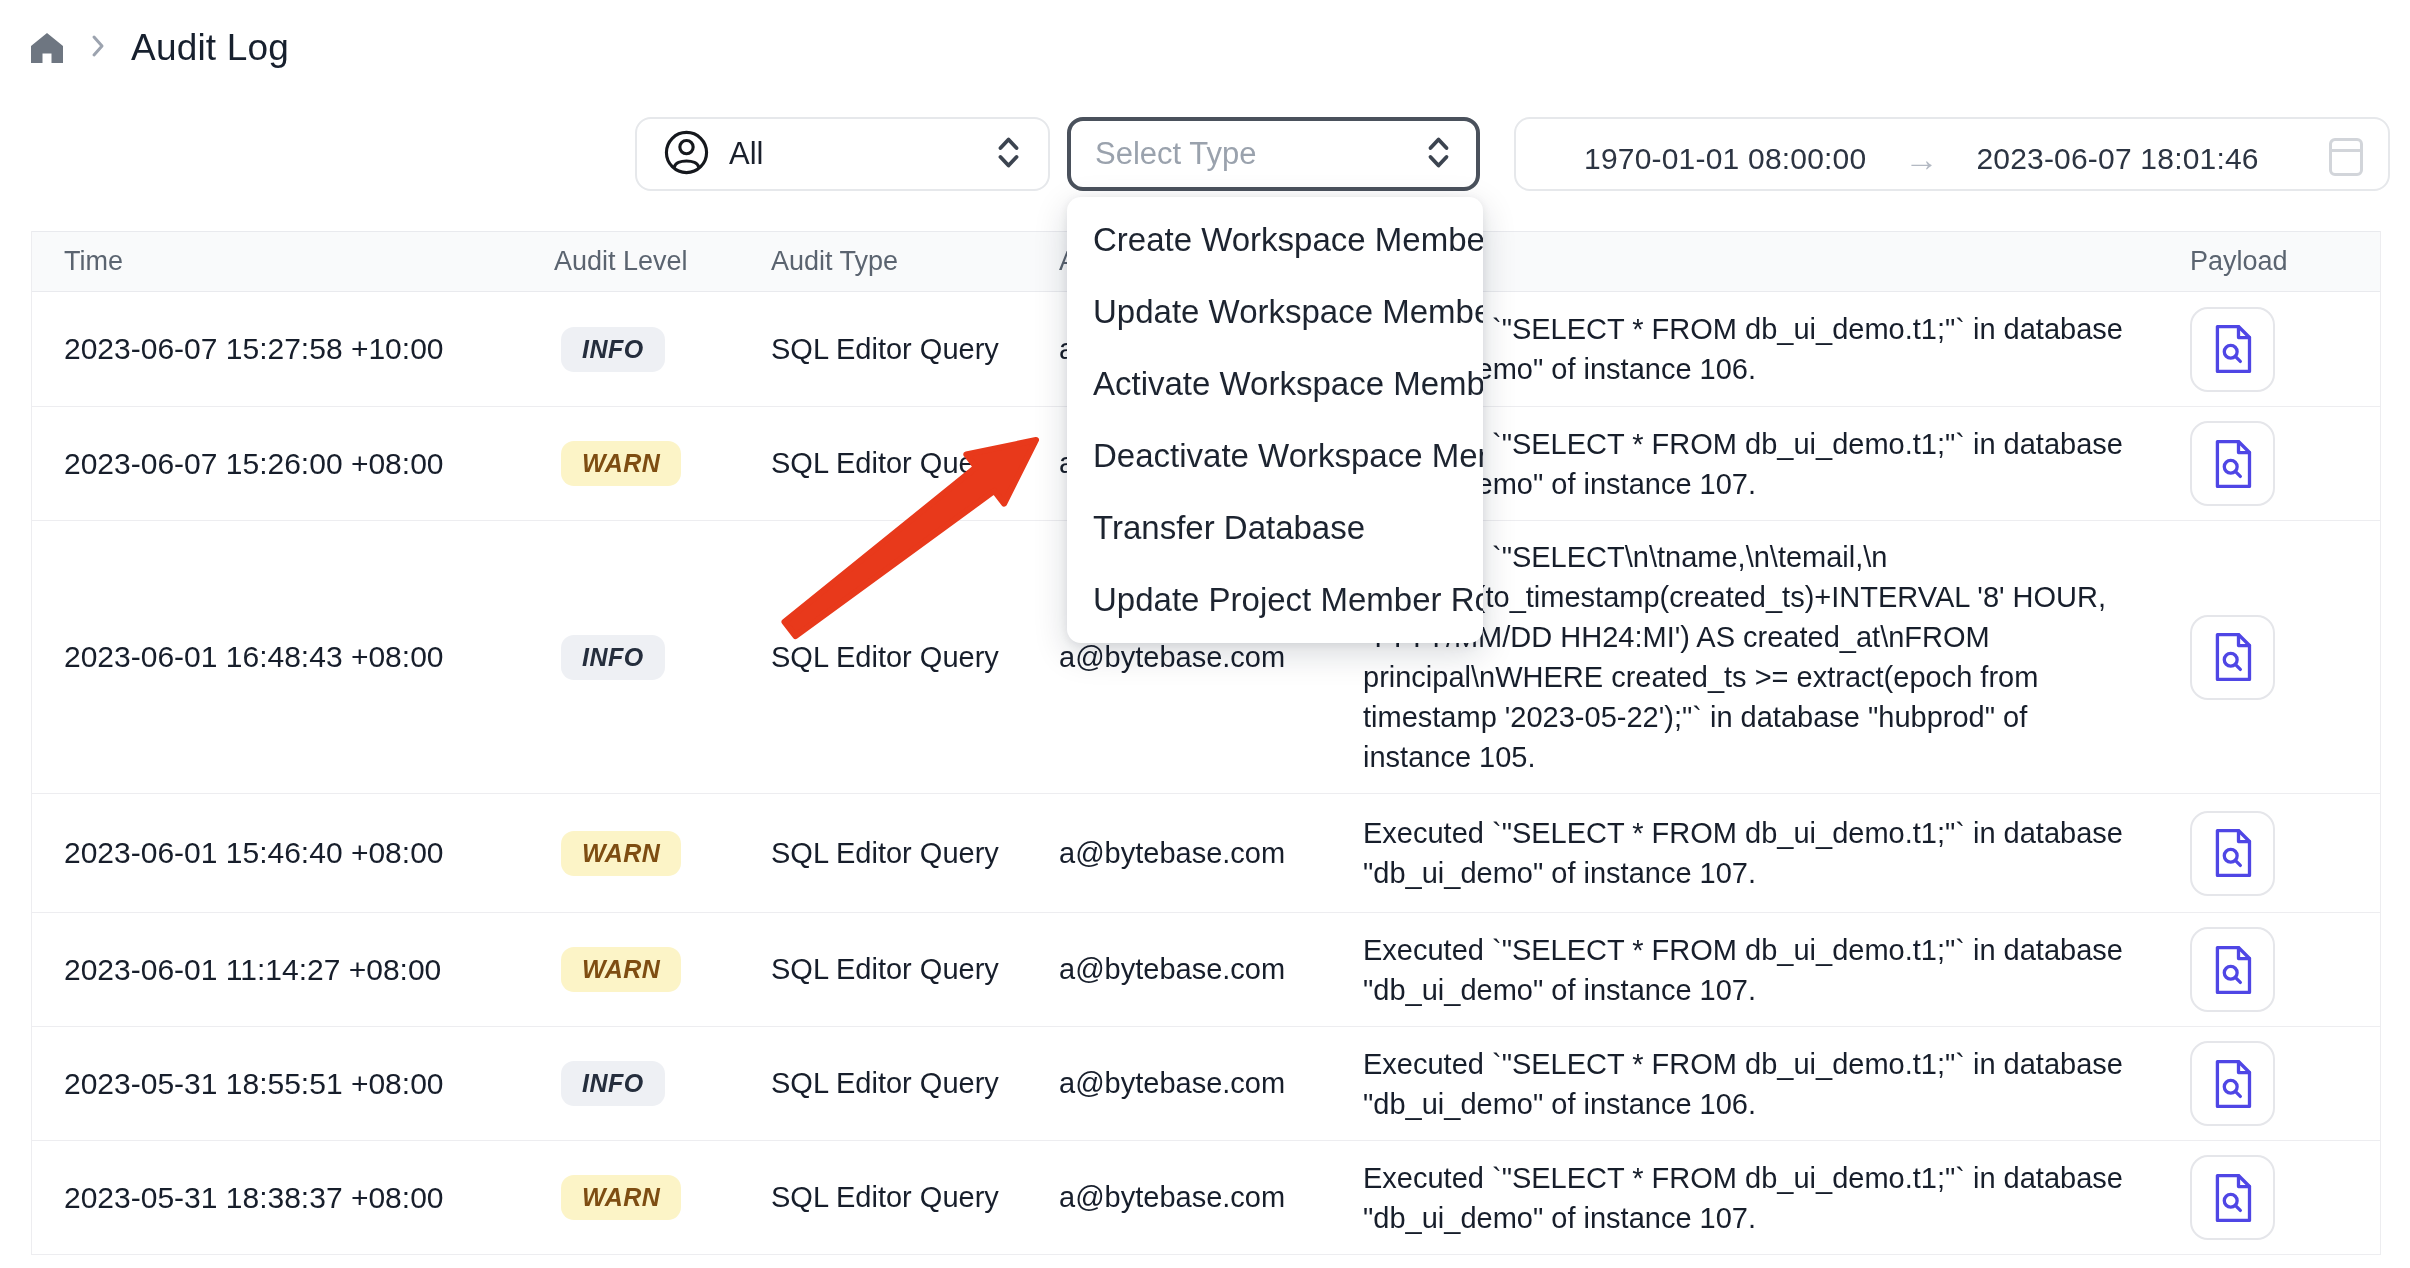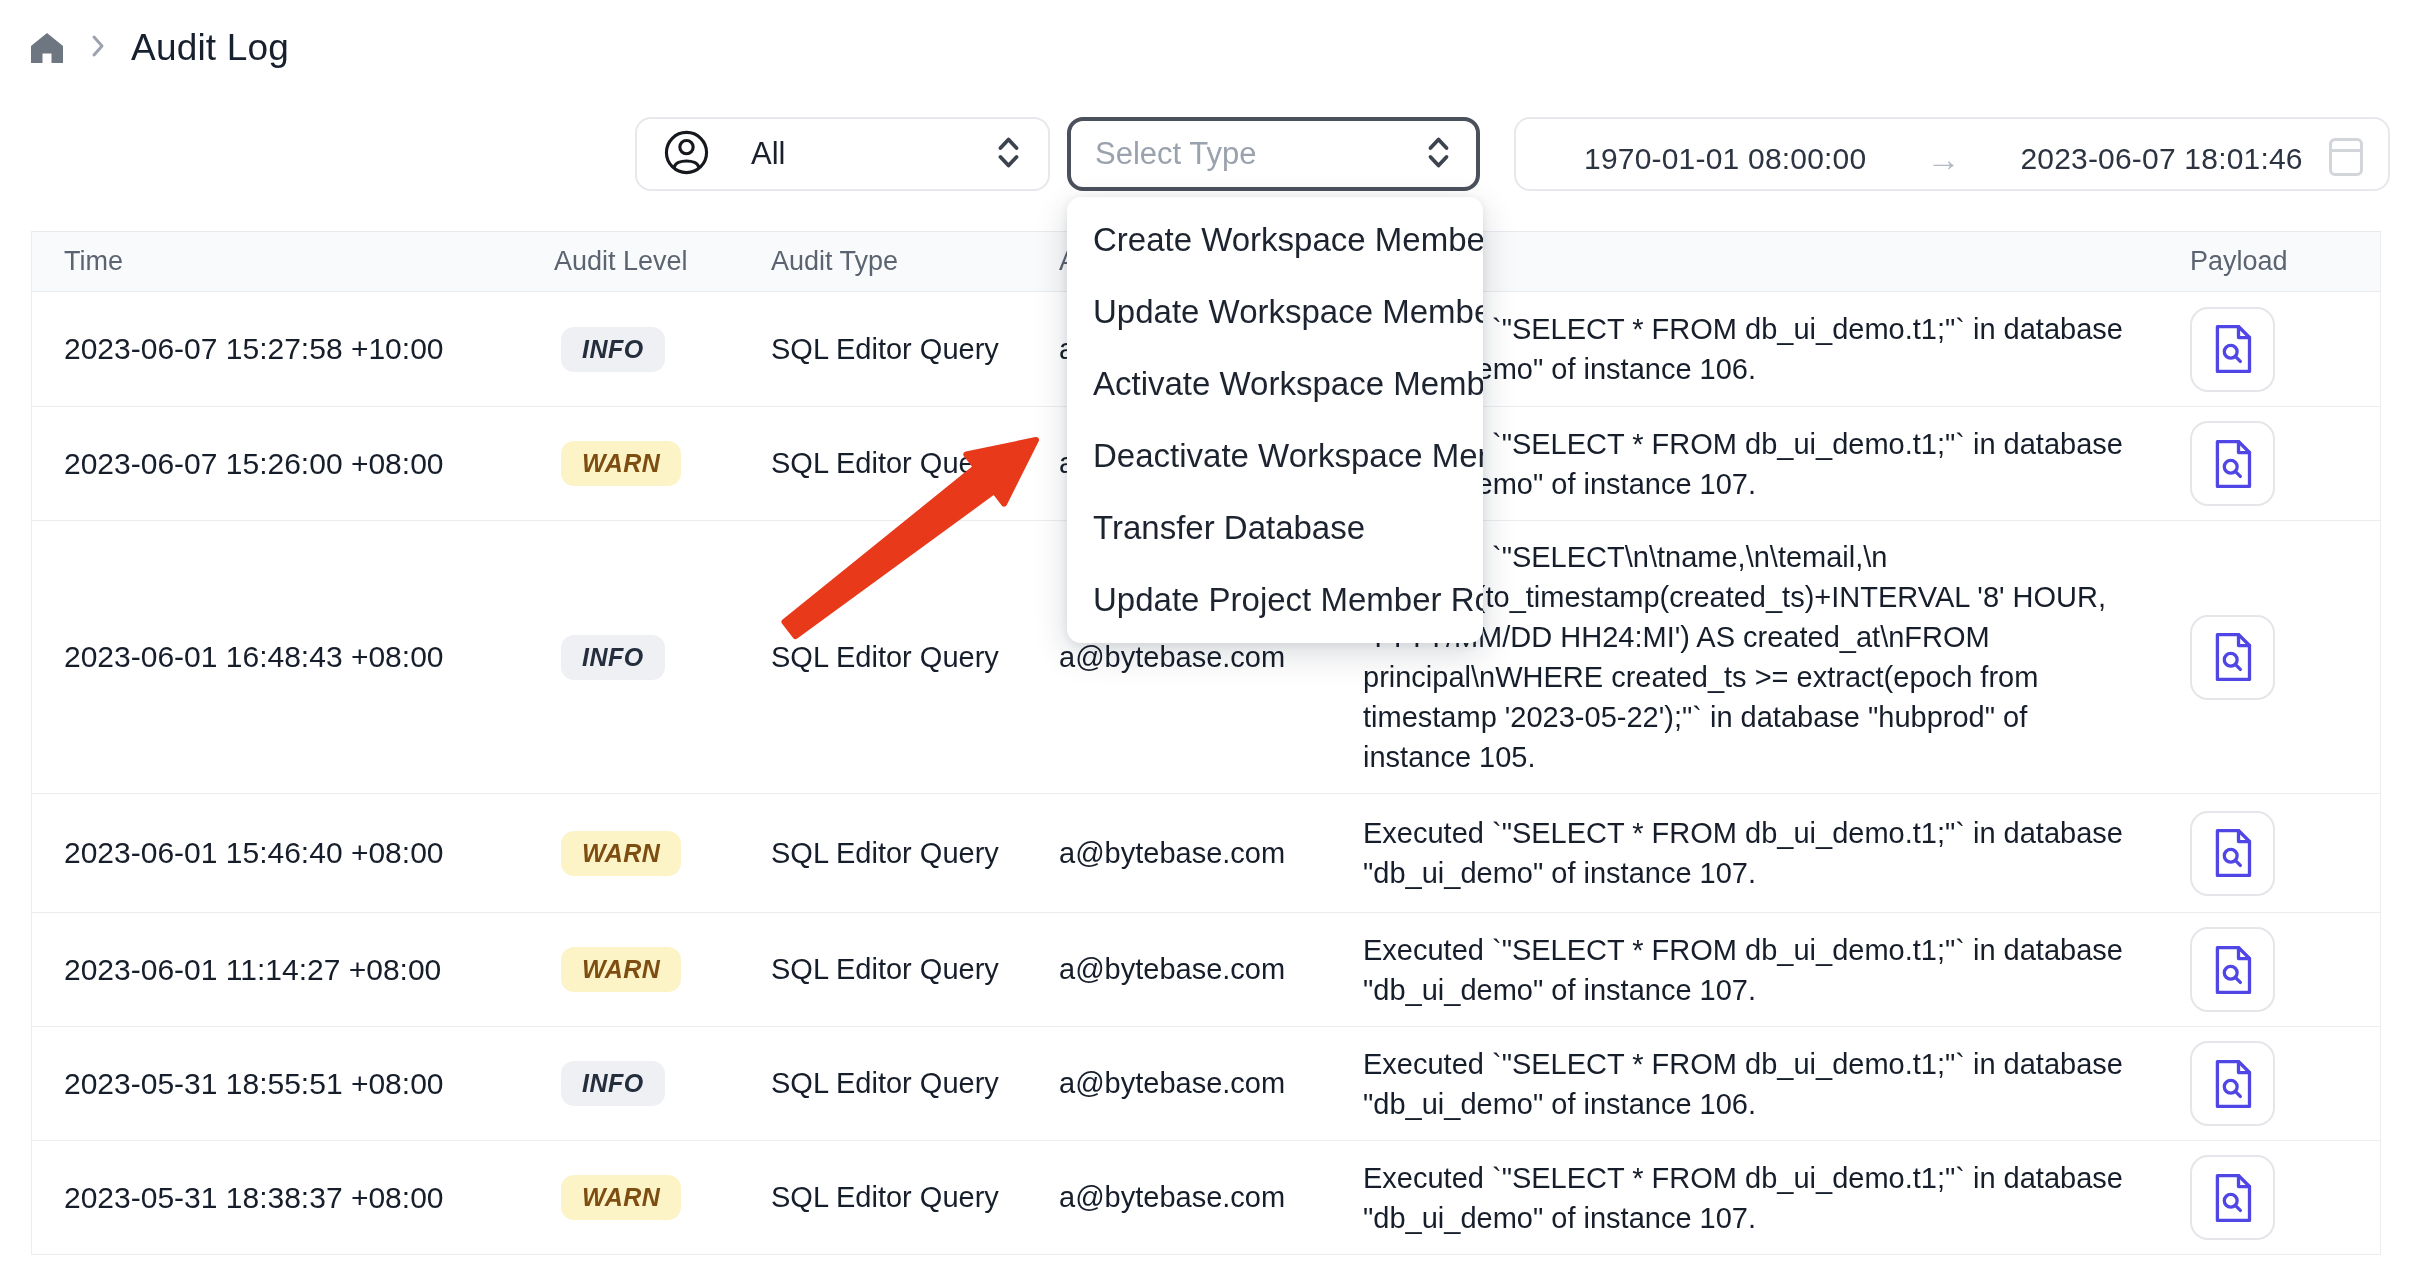--- a/index.html
+++ b/index.html
@@ -9,21 +9,21 @@
     font-family:"Liberation Sans","DejaVu Sans",sans-serif;
     color:#171e2b;
   }
 
   
   .breadcrumb { position:absolute; left:29px; top:27px; display:flex; align-items:center; gap:24px; }
   .crumb-home { display:flex; align-items:center; cursor:pointer; }
   .crumb-title { font-size:37px; font-weight:500; color:#17202e; letter-spacing:.2px; }
 
   
-  .ctl { position:absolute; top:117px; height:74px; background:#fff; display:flex; align-items:center;gap:22px; }
+  .ctl { position:absolute; top:117px; height:74px; background:#fff; display:flex; align-items:center; }
   .scope-select { left:635px; width:415px; border:2px solid #e6e8eb; border-radius:16px; padding:0 26px; cursor:pointer; }
   .scope-label { font-size:31px; color:#1a202c; margin-left:19px; }
   .updown { margin-left:auto; }
   .type-select { left:1067px; width:413px; border:4px solid #4a515c; border-radius:16px; padding:12px 24px; cursor:text; }
   .type-placeholder { font-size:31px; color:#9aa2ad; }
   .date-range { left:1514px; width:876px; border:2px solid #e6e8eb; border-radius:16px; padding:10px 24px 0 68px; cursor:pointer; }
   .date-text { font-size:30px; color:#2c3442; letter-spacing:.2px; }
   .date-arrow { color:#b3b9c3; font-size:34px; margin:0 38px; }
   .cal-icon { margin-left:auto; }
 

